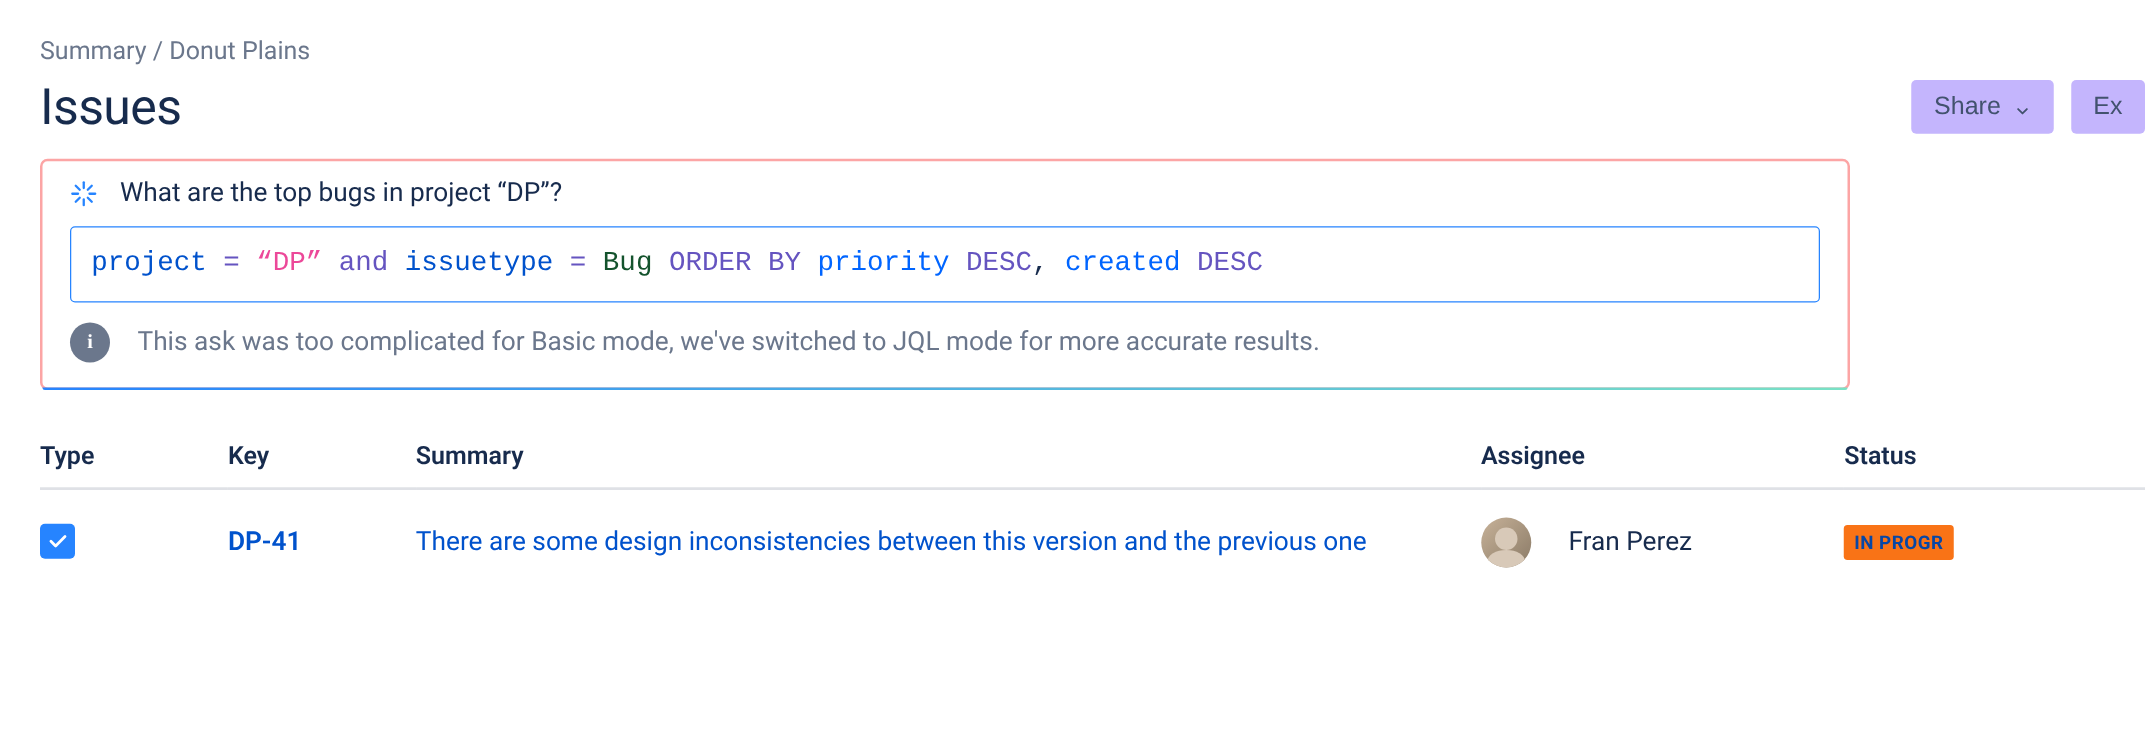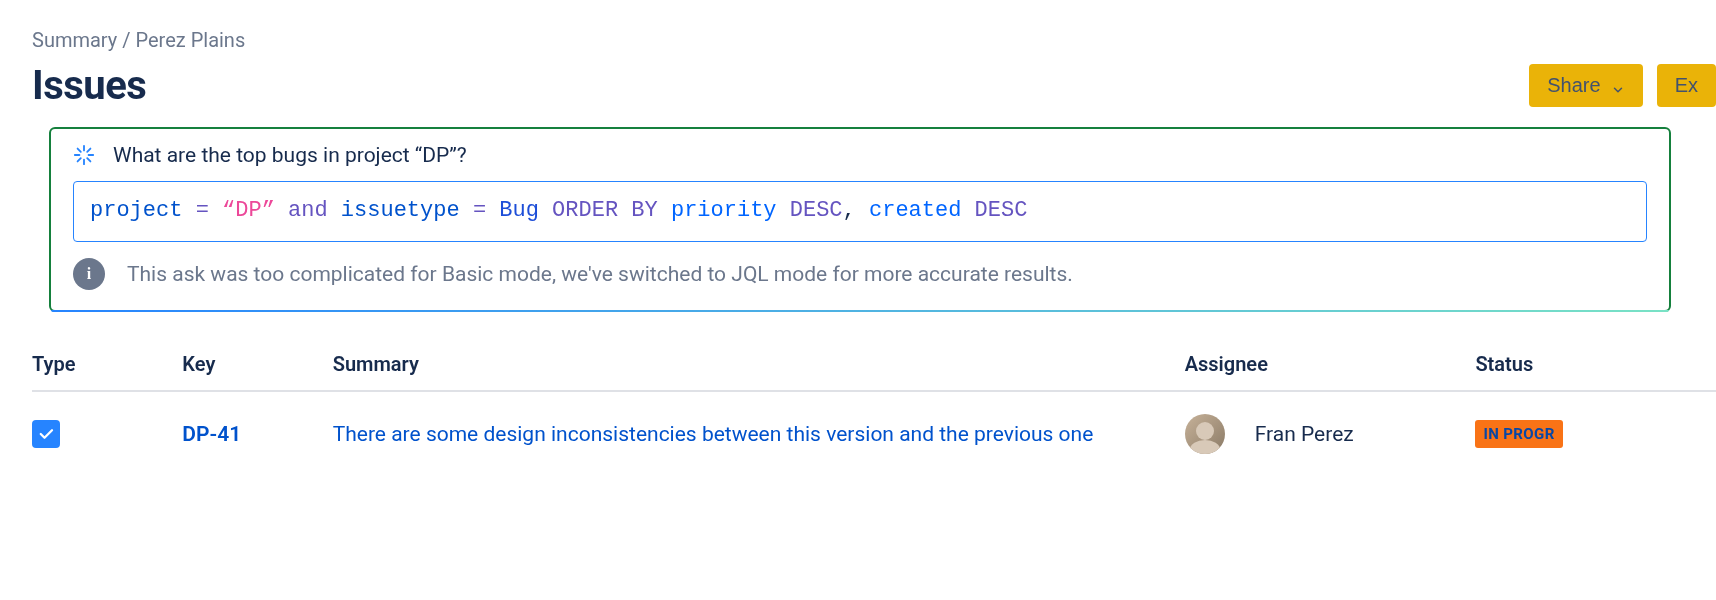--- a/index.html
+++ b/index.html
@@ -19,52 +19,51 @@
     }
     .breadcrumb a { color: #6b778c; text-decoration: none; }
     .header-row {
       display: flex;
       align-items: center;
       justify-content: space-between;
       margin-bottom: 18px;
     }
     .page-title {
       font-size: 40px;
-      font-weight: 700;
+      font-weight: 400;
       color: #172b4d;
       letter-spacing: -0.5px;
     }
     .header-actions { display: flex; gap: 14px; }
     .btn {
-      background: #eab308;
+      background: #c4b5fd;
       border: none;
       border-radius: 4px;
       padding: 10px 18px;
       font-size: 20px;
       font-weight: 500;
       color: #42526e;
       display: inline-flex;
       align-items: center;
       gap: 10px;
       cursor: pointer;
     }
     .chev-down {
       width: 14px; height: 14px;
       display: inline-block;
     }
     .ai-panel {
-      border: 2px solid #15803d;
+      border: 2px solid #fca5a5;
       border-radius: 6px;
       background: #fff;
       padding: 0;
       margin-right: 0;
       position: relative;
       margin-bottom: 30px;
-      width: 1622px;
-      margin-left: 17px;
+      width: 1448px;
     }
     .ai-panel::after{
       content:"";
       position:absolute;
       left:0;right:0;bottom:-2px;height:2px;
       background: linear-gradient(90deg,#2684ff, #79e2c5);
       border-bottom-left-radius:6px;
       border-bottom-right-radius:6px;
     }
     .ai-question-row {
@@ -91,21 +90,21 @@
       line-height: 1.4;
       color: #172b4d;
       background: #fff;
       white-space: pre;
       overflow: hidden;
     }
     .tok-field { color: #0052cc; }
     .tok-op { color: #6554c0; }
     .tok-kw { color: #6554c0; }
     .tok-str { color: #ec4899; }
-    .tok-val { color: #1d4ed8; }
+    .tok-val { color: #14532d; }
     .tok-sort { color: #0065ff; }
     .info-row {
       display: flex;
       align-items: center;
       gap: 22px;
       padding: 0 22px 20px 22px;
     }
     .info-circle {
       width: 32px; height: 32px;
       border-radius: 50%;
@@ -184,21 +183,21 @@
       font-weight: 700;
       letter-spacing: 0.4px;
       padding: 5px 8px;
       border-radius: 3px;
     }
   </style>
 </head>
 <body>
 
 <div class="breadcrumb">
-  <a href="#">Summary</a><span> / </span><a href="#">Perez Plains</a>
+  <a href="#">Summary</a><span> / </span><a href="#">Donut Plains</a>
 </div>
 
 <div class="header-row">
   <h1 class="page-title">Issues</h1>
   <div class="header-actions">
     <button class="btn">
       <span>Share</span>
       <span class="chev-down">
         <svg viewBox="0 0 24 24" width="14" height="14">
             <path d="M6 9l6 6 6-6" fill="none" stroke="#42526e" stroke-width="2.5" stroke-linecap="round" stroke-linejoin="round"></path>

